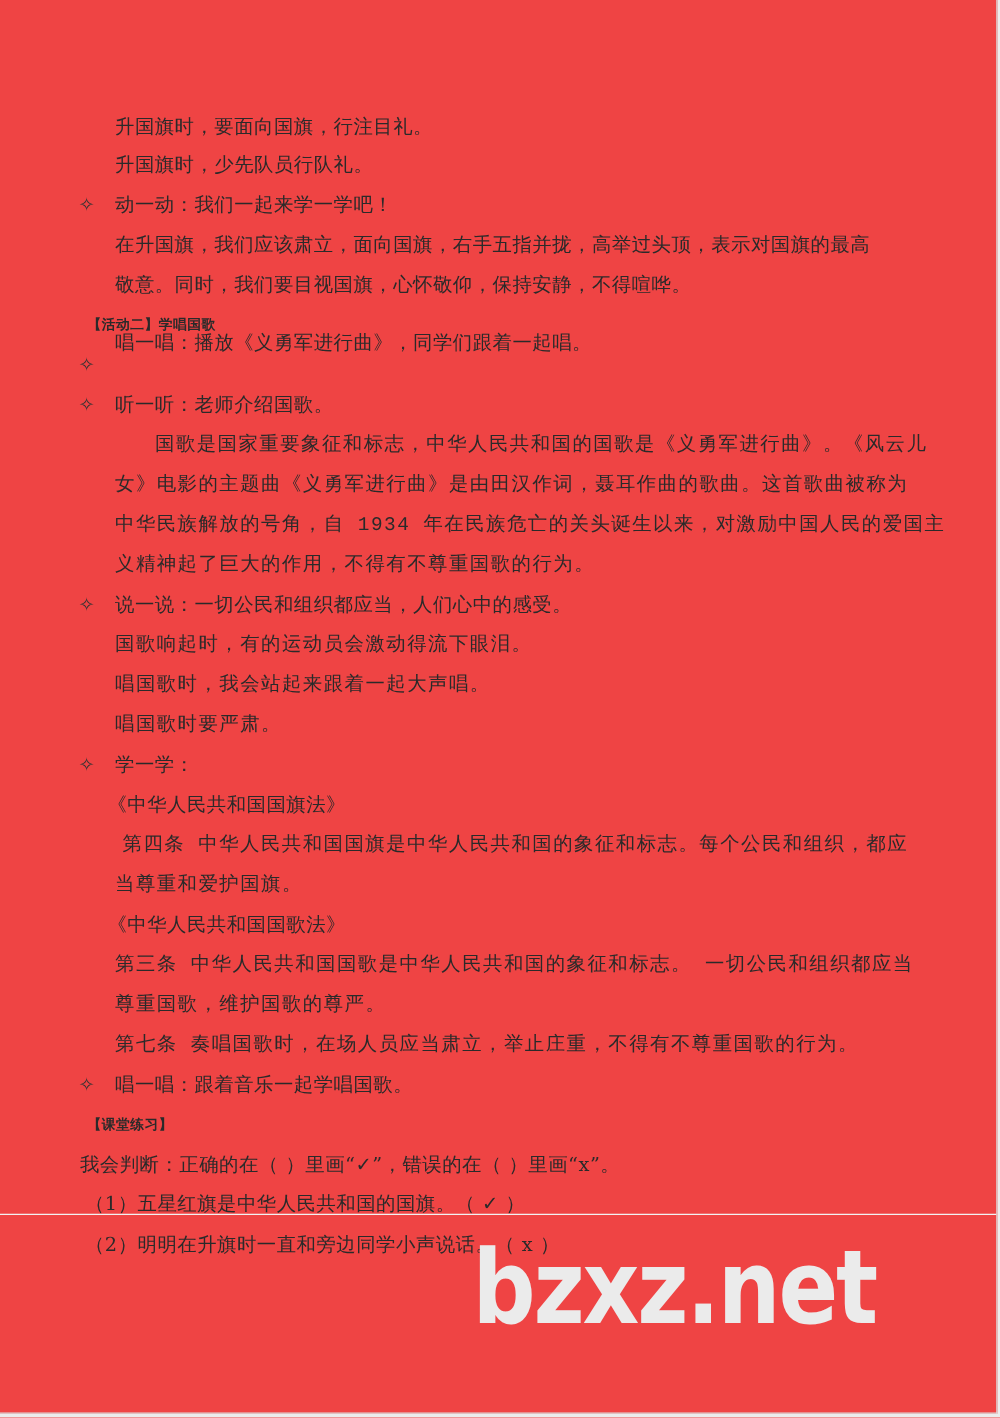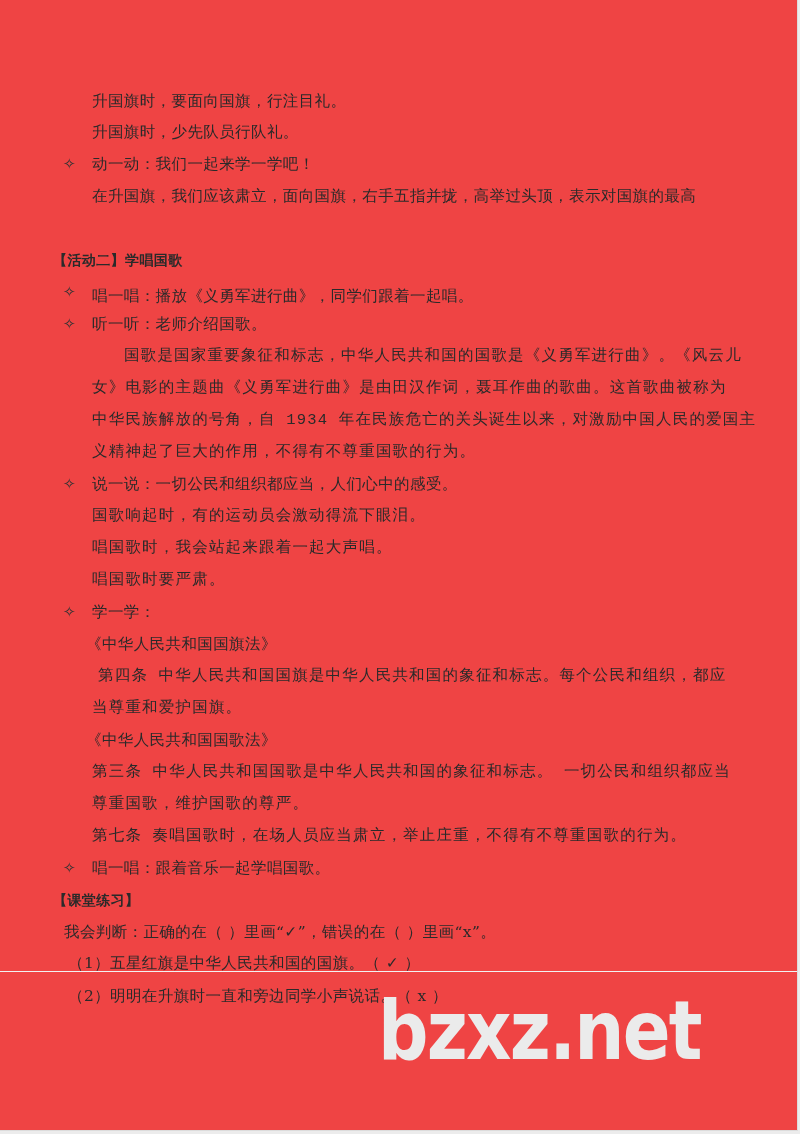--- a/index.html
+++ b/index.html
@@ -12,21 +12,21 @@
     .page {
       position: absolute; left: 0; top: 0; width: 797px; height: 1130px;
       background: #ef4444;
       border-right: 1px solid #dcdcdc; border-bottom: 1px solid #dcdcdc;
     }
     .line {
       position: absolute; left: 92px; font-size: 15.5px; line-height: 20px;
       white-space: nowrap; letter-spacing: 0.4px;
     }
     .bullet { position: absolute; left: 63px; font-size: 15px; line-height: 20px; color: #333; }
-    .heading { left: 53px; font-weight: bold; font-family: "DejaVu Sans", "Liberation Sans", sans-serif; font-size: 14px; }
+    .heading { left: 70px; font-weight: bold; font-family: "DejaVu Sans", "Liberation Sans", sans-serif; font-size: 11px; }
     .kai { font-family: Liberation Mono, monospace; letter-spacing: 1.2px; }
     .flush { left: 64px; }
     .divider { position: absolute; left: 0; width: 797px; top: 971px; height: 1px; background: #f2f2f2; }
     .watermark {
       position: absolute; left: 378px; top: 990px;
       font-family: "DejaVu Sans", "Liberation Sans", sans-serif;
       font-weight: bold; font-size: 82px; line-height: 82px;
       color: #ebebeb; letter-spacing: -2px; transform: scaleX(0.86); transform-origin: left top;
     }
   </style>
@@ -34,25 +34,26 @@
 <body>
 
 <div class="page">
 
   <div class="line" style="top:91px">升国旗时，要面向国旗，行注目礼。</div>
   <div class="line" style="top:122px">升国旗时，少先队员行队礼。</div>
 
   <span class="bullet" style="top:154px">✧</span>
   <div class="line" style="top:154px">动一动：我们一起来学一学吧！</div>
   <div class="line" style="top:186px">在升国旗，我们应该肃立，面向国旗，右手五指并拢，高举过头顶，表示对国旗的最高</div>
+  <div class="line" style="top:218px">敬意。同时，我们要目视国旗，心怀敬仰，保持安静，不得喧哗。</div>
 
   <div class="line heading" style="top:250px">【活动二】学唱国歌</div>
 
   <span class="bullet" style="top:282px">✧</span>
-  <div class="line" style="top:286px">唱一唱：播放《义勇军进行曲》，同学们跟着一起唱。</div>
+  <div class="line" style="top:264px">唱一唱：播放《义勇军进行曲》，同学们跟着一起唱。</div>
 
   <span class="bullet" style="top:314px">✧</span>
   <div class="line" style="top:314px">听一听：老师介绍国歌。</div>
 
   <div class="line kai" style="top:346px; left:124px">国歌是国家重要象征和标志，中华人民共和国的国歌是《义勇军进行曲》。《风云儿</div>
   <div class="line kai" style="top:378px">女》电影的主题曲《义勇军进行曲》是由田汉作词，聂耳作曲的歌曲。这首歌曲被称为</div>
   <div class="line kai" style="top:410px">中华民族解放的号角，自 1934 年在民族危亡的关头诞生以来，对激励中国人民的爱国主</div>
   <div class="line kai" style="top:442px">义精神起了巨大的作用，不得有不尊重国歌的行为。</div>
 
   <span class="bullet" style="top:474px">✧</span>

